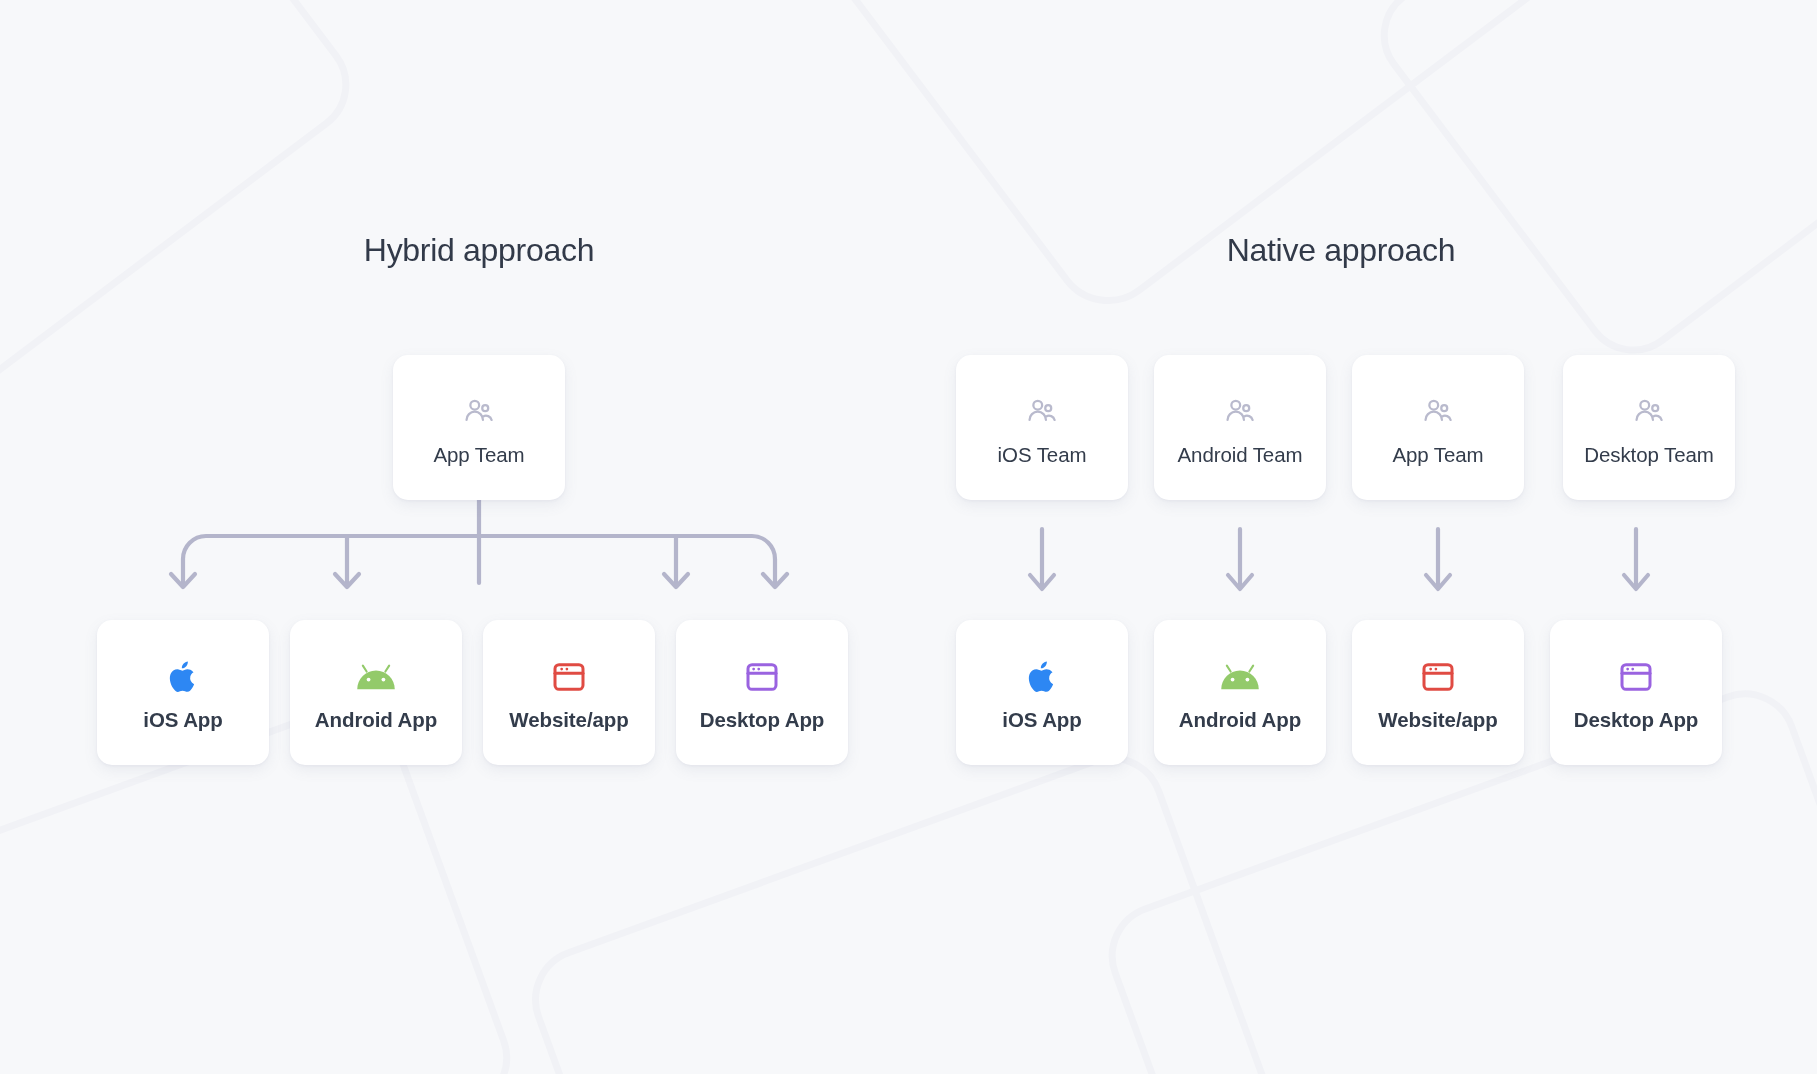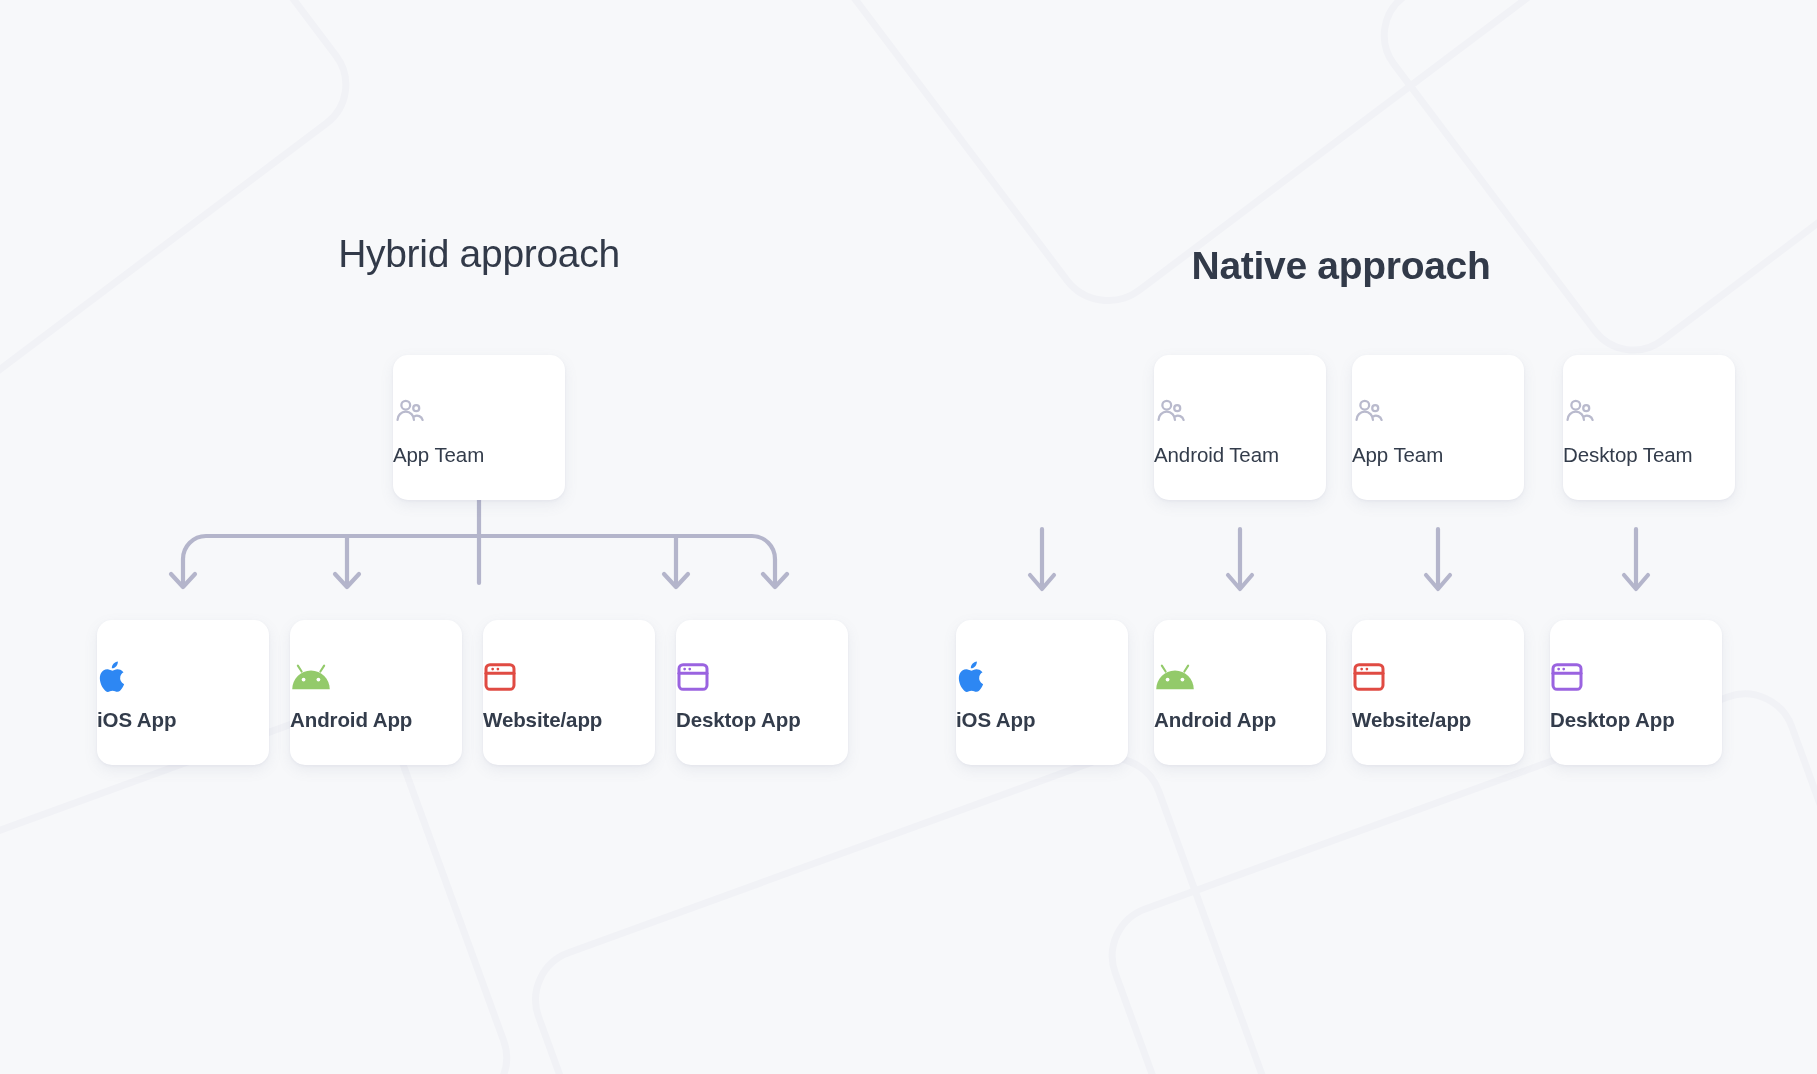--- a/index.html
+++ b/index.html
@@ -10,41 +10,41 @@
     font-family:"Liberation Sans","DejaVu Sans",sans-serif;
     overflow:hidden;position:relative;
   }
   #bg-decor{position:absolute;inset:0;width:1817px;height:1074px;pointer-events:none;z-index:0;}
 
   #stage{position:absolute;inset:0;z-index:1;}
 
   
   .section-title{
     position:absolute;
-    font-size:39px;
+    font-size:32px;
     font-weight:500;
     letter-spacing:-0.3px;
     color:#323a49;
     white-space:nowrap;
     transform:translateX(-50%);
   }
   #title-hybrid{left:479px;top:232px;}
-  #title-native{left:1341px;top:244px;font-weight:bold;}
+  #title-native{left:1341px;top:232px;}
 
   
   .card{
     position:absolute;
     width:172px;height:145px;
     background:#ffffff;
     border-radius:15px;
     box-shadow:0 5px 14px rgba(110,118,150,.10),
                0 1px 3px rgba(110,118,150,.07);
     display:flex;
     flex-direction:column;
-    align-items:flex-start;
+    align-items:center;
     justify-content:center;
   }
   .card .icon-wrap{
     height:46px;
     display:flex;align-items:center;justify-content:center;
     margin-bottom:10px;
   }
   .card .card-label{
     font-size:20.5px;
     color:#333c4b;
@@ -151,20 +151,31 @@
         <path d="M2.3 9.2 H23.7" stroke-linecap="round"></path>
         <circle cx="6.6" cy="5.9" r="1.05" fill="#9a63e0" stroke="none"></circle>
         <circle cx="10.5" cy="5.9" r="1.05" fill="#9a63e0" stroke="none"></circle>
       </svg>
     </span>
     <span class="card-label">Desktop App</span>
   </div>
 
   <div class="section-title" id="title-native">Native approach</div>
 
+  <div class="card team-card" id="card-native-ios-team" style="left:956px;top:355px;">
+    <span class="icon-wrap">
+      <svg width="34" height="34" viewBox="0 0 24 24" fill="none" stroke="#b9bacd" stroke-width="1.6" stroke-linecap="round" stroke-linejoin="round">
+        <circle cx="9" cy="7.2" r="3.1"></circle>
+        <path d="M3.2 17.6a5.8 5.8 0 0 1 11.6 0"></path>
+        <circle cx="16.4" cy="9.3" r="2.1"></circle>
+        <path d="M15 15.1a4.1 4.1 0 0 1 5.9 2.5"></path>
+      </svg>
+    </span>
+    <span class="card-label">iOS Team</span>
+  </div>
 
   <div class="card team-card" id="card-native-android-team" style="left:1154px;top:355px;">
     <span class="icon-wrap">
       <svg width="34" height="34" viewBox="0 0 24 24" fill="none" stroke="#b9bacd" stroke-width="1.6" stroke-linecap="round" stroke-linejoin="round">
         <circle cx="9" cy="7.2" r="3.1"></circle>
         <path d="M3.2 17.6a5.8 5.8 0 0 1 11.6 0"></path>
         <circle cx="16.4" cy="9.3" r="2.1"></circle>
         <path d="M15 15.1a4.1 4.1 0 0 1 5.9 2.5"></path>
       </svg>
     </span>

